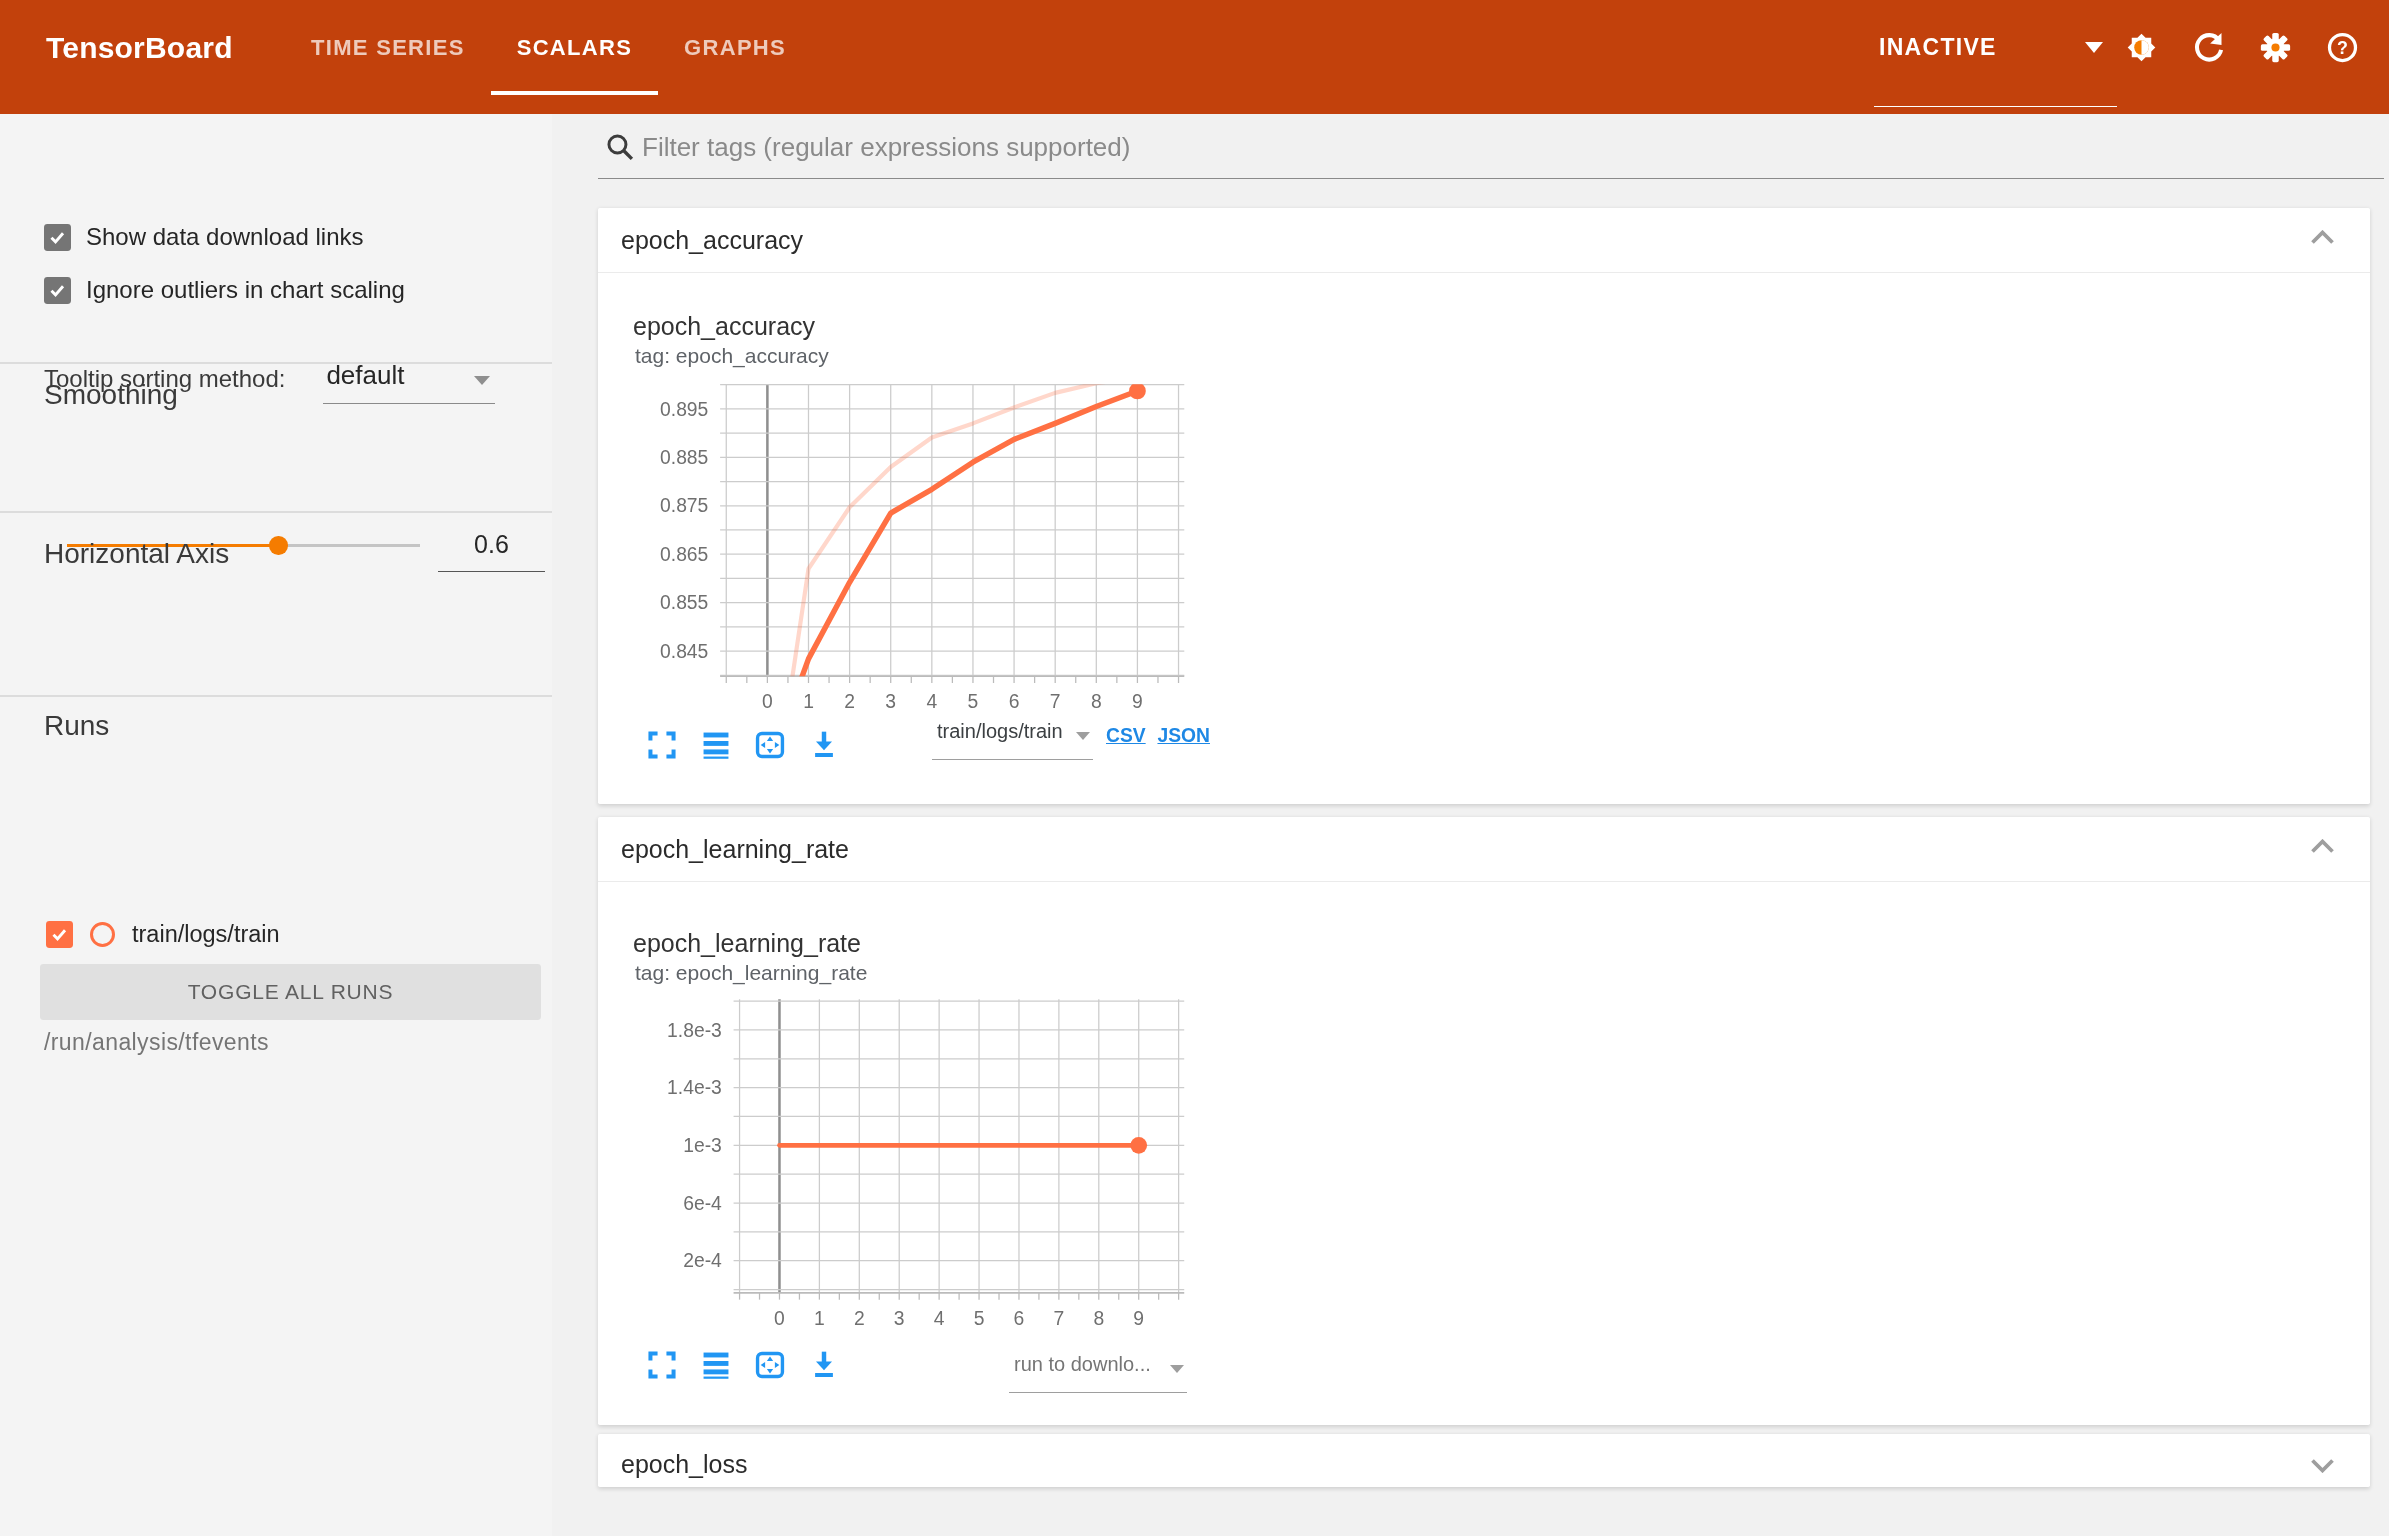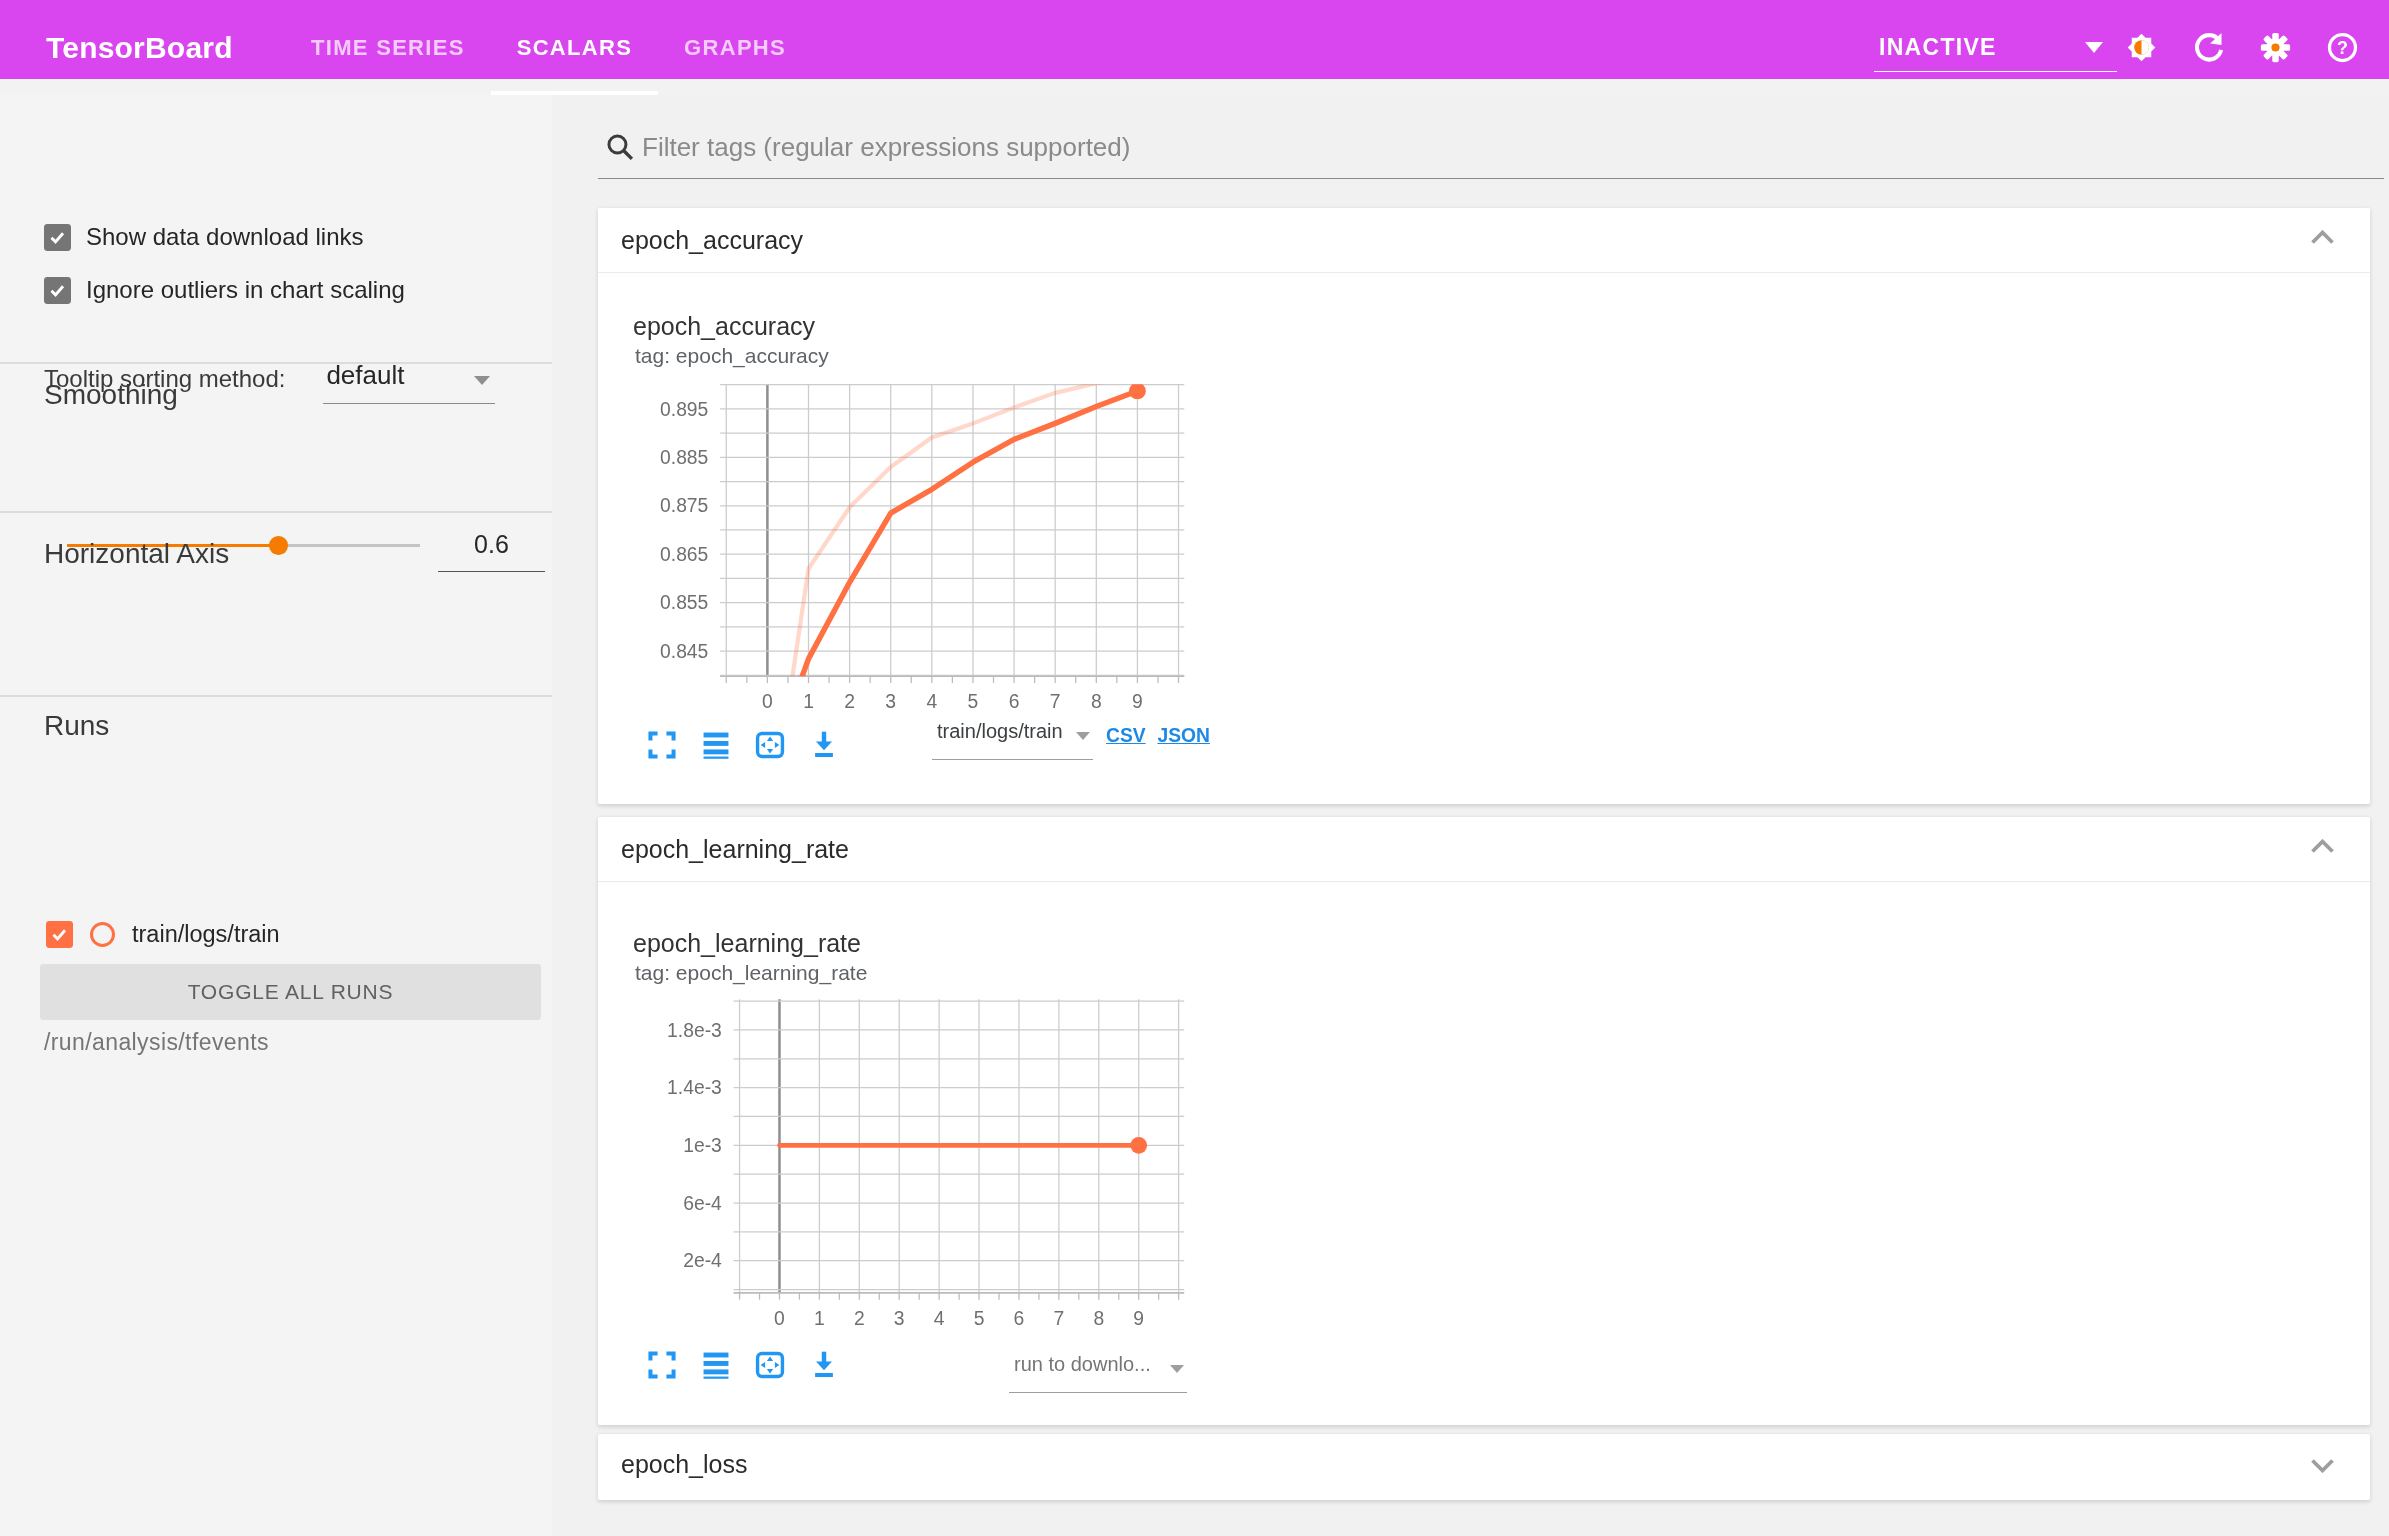--- a/index.html
+++ b/index.html
@@ -1,21 +1,21 @@
 <!DOCTYPE html>
 <html style="font-size:13.4px"><head>
 <meta charset="utf-8">
 <style>
   * { margin:0; padding:0; box-sizing:border-box; }
   html,body { width:2389px; height:1536px; }
   body { font-family:"Liberation Sans", sans-serif; background:#f2f2f2; overflow:hidden; }
   #app { position:relative; width:2389px; height:1536px; }
 
   
-  .navbar { position:absolute; left:0; top:0; width:2389px; height:79px; background:#d946ef; z-index:10; }
+  .navbar { position:absolute; left:0; top:0; width:2389px; height:114px; background:#c2410c; z-index:10; }
   .nav-title { position:absolute; left:46px; top:0; height:95px; display:flex; align-items:center;
                color:#fff; font-size:30px; font-weight:700; letter-spacing:0.2px; }
   .nav-tabs { position:absolute; left:285px; top:0; height:95px; display:flex; }
   .nav-tab { position:relative; height:95px; display:flex; align-items:center; padding:0 26px;
              color:rgba(255,255,255,0.72); font-size:22px; font-weight:600; letter-spacing:1.3px; cursor:pointer; }
   .nav-tab.active { color:#fff; }
   .nav-tab.active::after { content:""; position:absolute; left:0; right:0; bottom:0; height:4.2px; background:#fff; }
   .nav-status { position:absolute; left:1879px; top:0; height:95px; display:flex; align-items:center;
                 color:#fff; font-size:23px; font-weight:600; letter-spacing:1.3px; cursor:pointer; }
   .status-caret { position:absolute; left:2085px; top:42px; width:0; height:0;
@@ -456,21 +456,21 @@
             </g>
           </svg>
       </div>
 
       <div class="runsel" style="left:411px; top:529px; width:178px;">
         <span class="rs-text" style="color:#757575;">run to downlo...</span>
         <span class="rs-caret"></span>
       </div>
     </div>
 
-    <div class="card" style="top:1339px; height:66px;">
+    <div class="card" style="top:1339px; height:53px;">
       <div class="card-header noline" style="height:61px;">
         <div class="card-header-label" style="height:61px;">epoch_loss</div>
         <svg class="card-chevron" style="top:23.5px;" width="25" height="15" viewBox="0 0 30 18">
           <polyline points="3,3 15,15 27,3" fill="none" stroke="#9e9e9e" stroke-width="4.5"></polyline>
           </svg>
       </div>
     </div>
 
   </div>
 </div>

